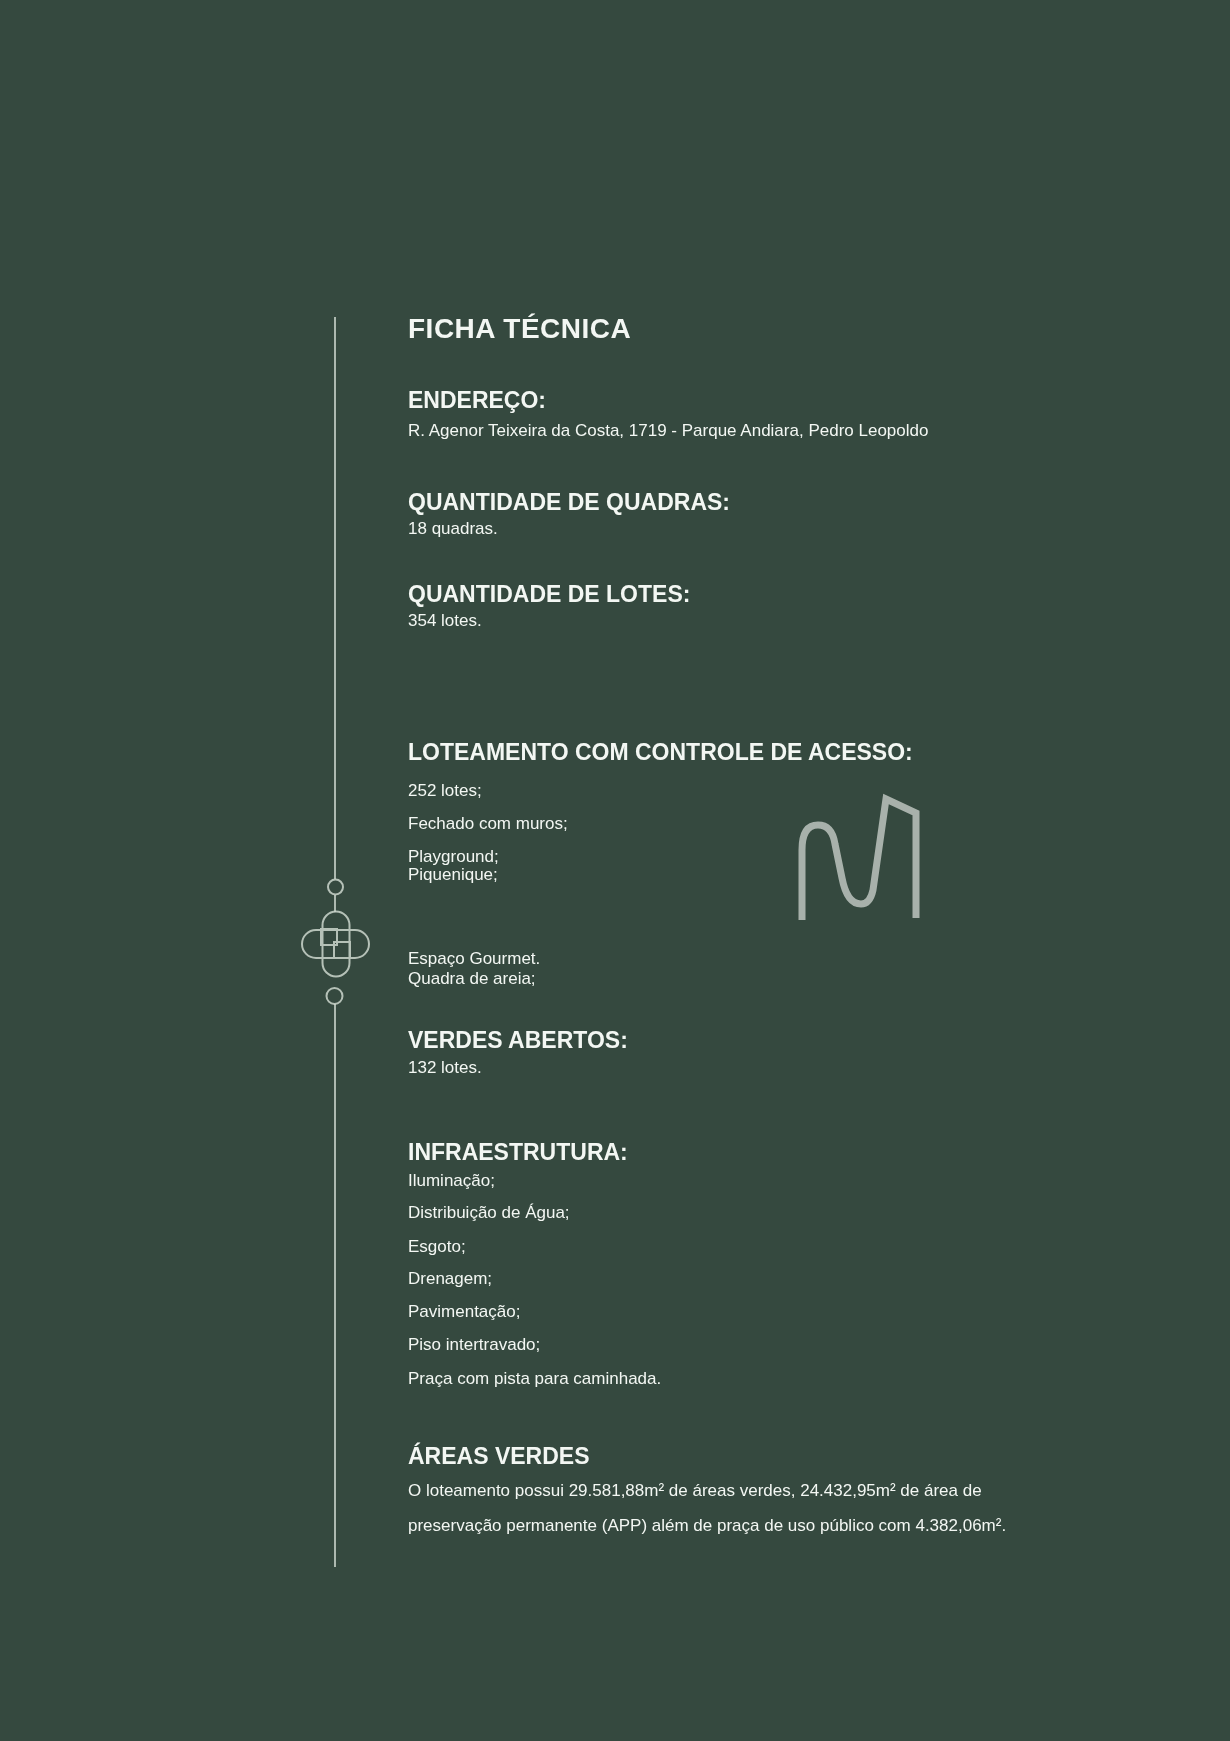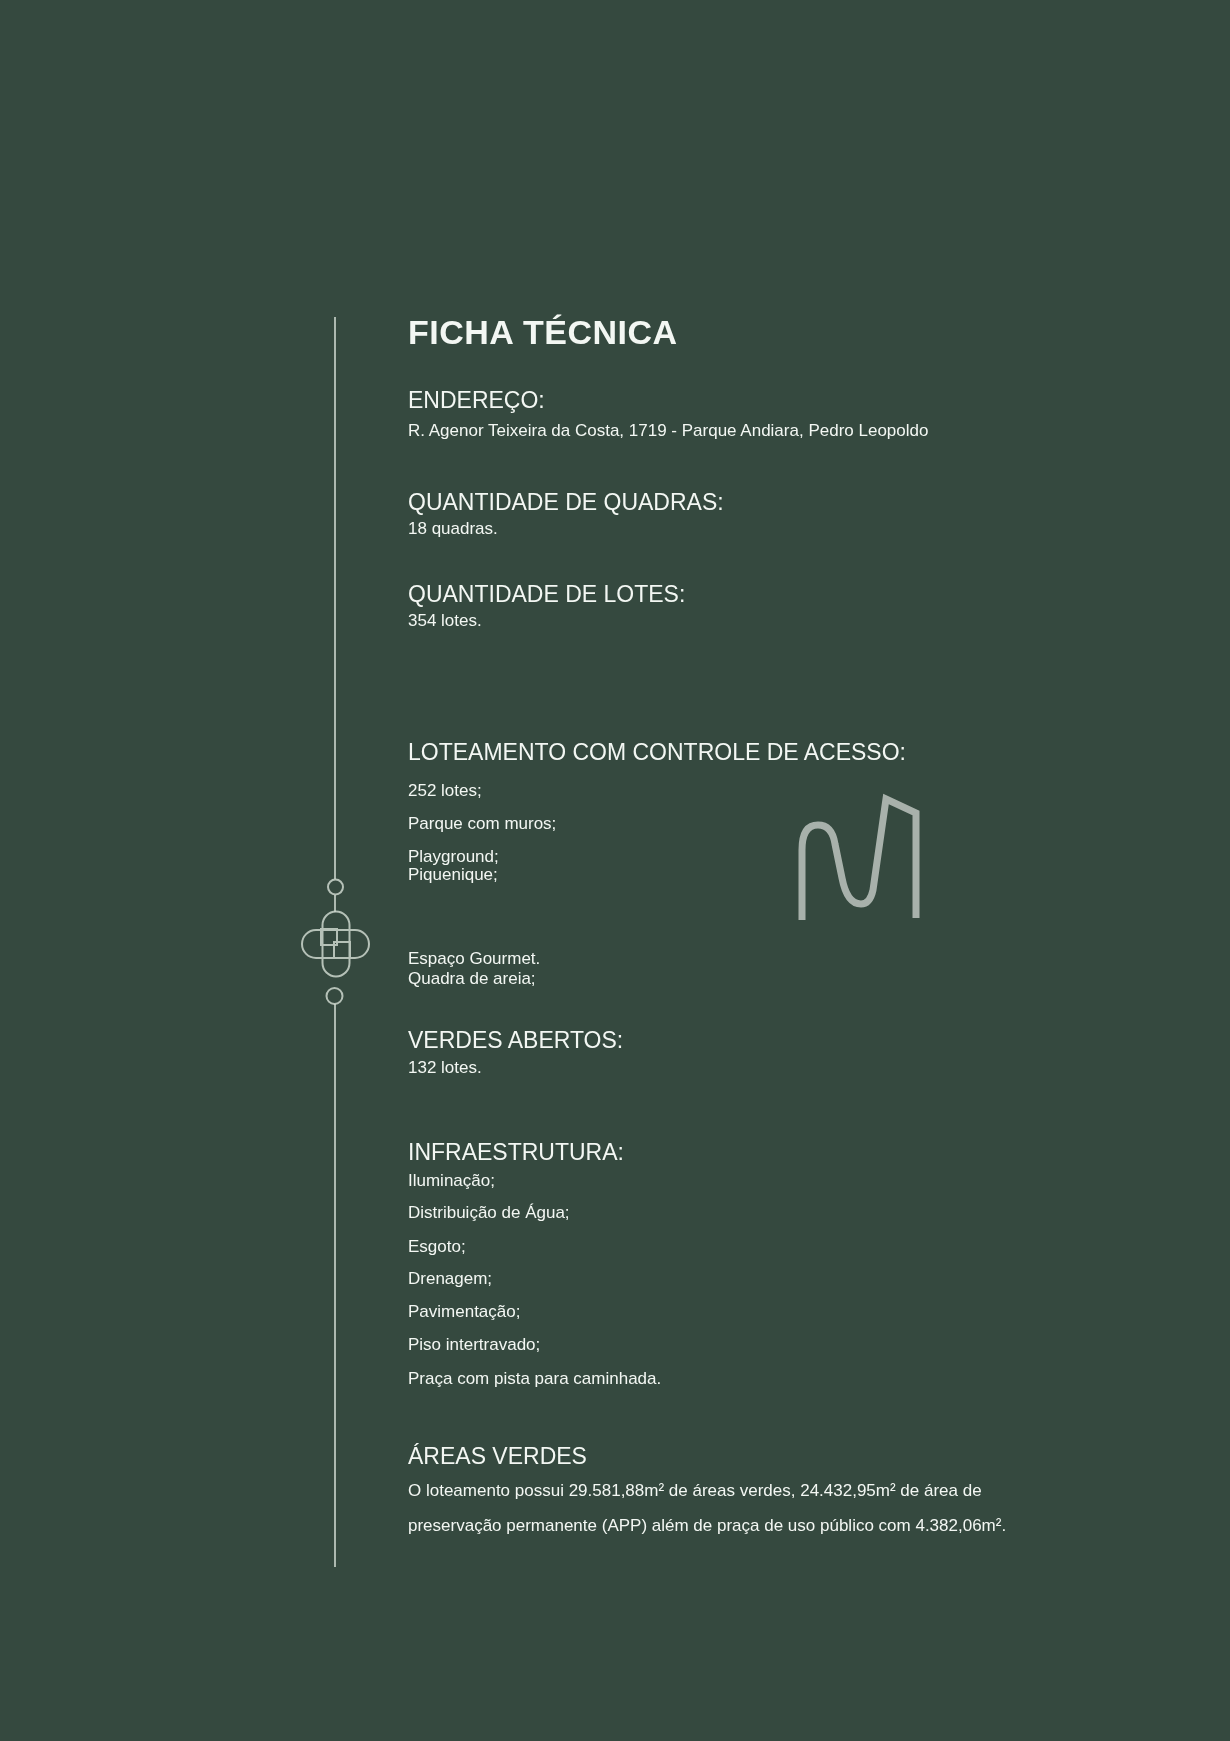--- a/index.html
+++ b/index.html
@@ -20,22 +20,22 @@
   .watermark{
     position:absolute;left:299px;top:830px;
     font-size:92px;font-weight:700;letter-spacing:-3px;
     color:rgba(196,204,197,0.82);
     white-space:nowrap;line-height:1;
     z-index:1;
   }
   .logo-svg{position:absolute;left:793px;top:788px;opacity:.8;z-index:1;}
   
   .txt{position:absolute;left:408px;color:#f3f7f3;line-height:1.25;z-index:2;white-space:nowrap;}
-  .page-title{font-size:34px;font-weight:700;letter-spacing:.5px;}
-  .sec-heading{font-size:23px;font-weight:400;}
+  .page-title{font-size:28px;font-weight:700;letter-spacing:.5px;}
+  .sec-heading{font-size:23px;font-weight:700;}
   .sec-item{font-size:17px;font-weight:400;}
   .sec-para{white-space:normal;width:630px;line-height:35px;}
 </style>
 </head>
 <body>
 
 <div id="canvas">
 
   <div class="vline" style="top:317px;height:562px;"></div>
   <div class="vline" style="top:895px;height:17px;"></div>
@@ -62,21 +62,21 @@
 
   <div id="content">
       <div class="txt sec-heading" style="top: 386px;">ENDEREÇO:</div>
       <div class="txt sec-item" style="top: 420px;">R. Agenor Teixeira da Costa, 1719 - Parque Andiara, Pedro Leopoldo</div>
       <div class="txt sec-heading" style="top: 488px;">QUANTIDADE DE QUADRAS:</div>
       <div class="txt sec-item" style="top: 518px;">18 quadras.</div>
       <div class="txt sec-heading" style="top: 580px;">QUANTIDADE DE LOTES:</div>
       <div class="txt sec-item" style="top: 610px;">354 lotes.</div>
       <div class="txt sec-heading" style="top: 738px;">LOTEAMENTO COM CONTROLE DE ACESSO:</div>
       <div class="txt sec-item" style="top: 780px;">252 lotes;</div>
-      <div class="txt sec-item" style="top: 813px;">Parque com muros;</div>
+      <div class="txt sec-item" style="top: 813px;">Fechado com muros;</div>
       <div class="txt sec-item" style="top: 846px;">Playground;</div>
       <div class="txt sec-item" style="top: 864px;">Piquenique;</div>
       <div class="txt sec-item" style="top: 968px;">Quadra de areia;</div>
       <div class="txt sec-item" style="top: 948px;">Espaço Gourmet.</div>
       <div class="txt sec-heading" style="top: 1026px;">VERDES ABERTOS:</div>
       <div class="txt sec-item" style="top: 1057px;">132 lotes.</div>
       <div class="txt sec-heading" style="top: 1138px;">INFRAESTRUTURA:</div>
       <div class="txt sec-item" style="top: 1170px;">Iluminação;</div>
       <div class="txt sec-item" style="top: 1202px;">Distribuição de Água;</div>
       <div class="txt sec-item" style="top: 1236px;">Esgoto;</div>

